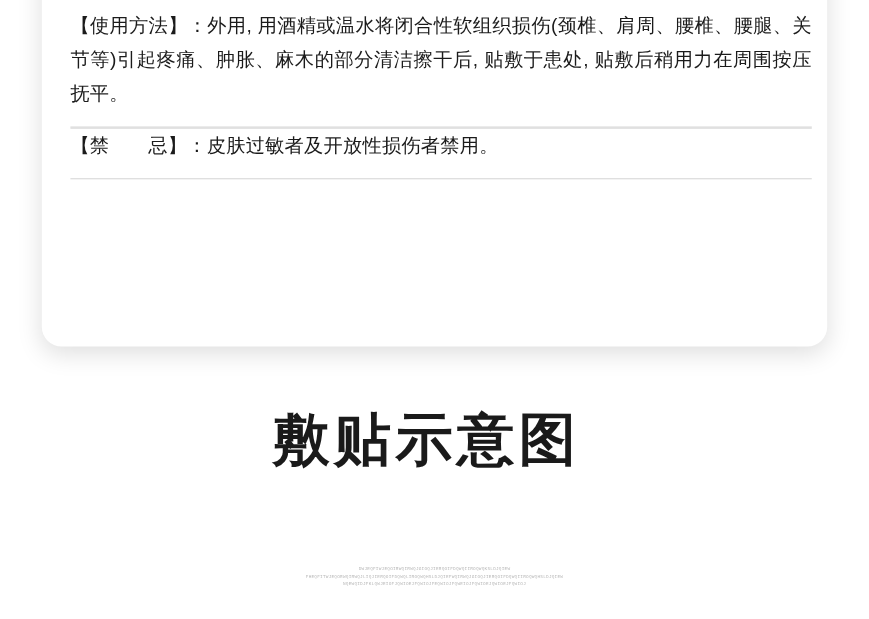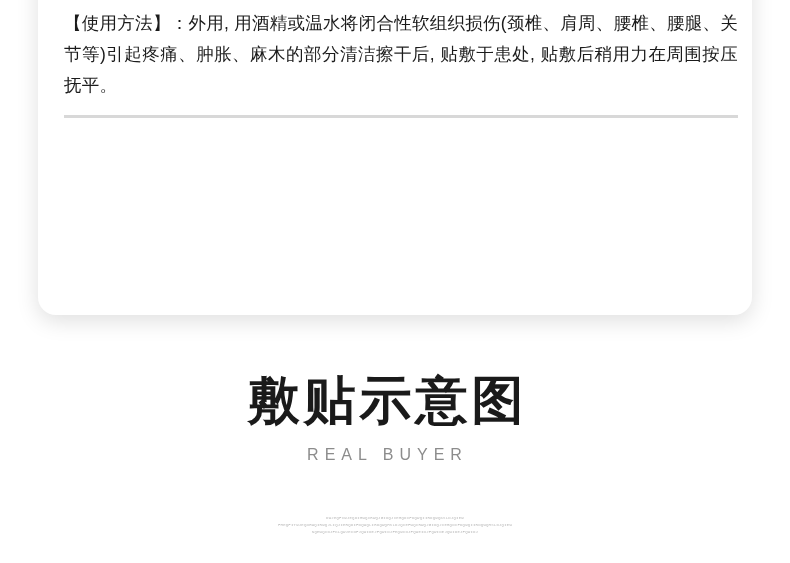--- a/index.html
+++ b/index.html
@@ -111,29 +111,33 @@
         <div class="entry-text">
           <span class="lbl">【使用方法】：</span><span>外用, 用酒精或温水将闭合性软组织损伤(颈椎、肩周、腰椎、腰腿、关节等)引起疼痛、肿胀、麻木的部分清洁擦干后, 贴敷于患处, 贴敷后稍用力在周围按压抚平。</span>
         </div>
       </div>
 
       <div class="divider"></div>
 
 
       <div class="divider"></div>
 
+      <div class="entry">
+        <div class="entry-text">
+          <span class="lbl">【禁　　忌】：</span><span>皮肤过敏者及开放性损伤者禁用。</span>
+        </div>
+      </div>
 
       <div class="divider"></div>
 
     </div>
   </div>
 
   <div class="title-block">
     <div class="big-title">敷贴示意图</div>
-    <div class="sub-title">REAL BUYER</div>
   </div>
 
   <div class="micro-block">
     <div class="micro-line">DWJEQFIWJEQOIRWQIRWQJGIOQJIERQOIFDQWQIIROQWQKSLDJQIEW</div>
     <div class="micro-line">FHEQFITWJEQORWQIRWQJLIQJIERQOIFDQWQLIROQWQHSLDJQIEFWQIRWQJGIOQJIERQOIFDQWQIIROQWQHSLDJQIEW</div>
     <div class="micro-line">NQEWQIDJFKLQWJEIOFJQWIOEJFQWIOJFEQWIOJFQWEIOJFQWIOEJQWIOEJFQWIOJ</div>
   </div>
 
 </div>
 

